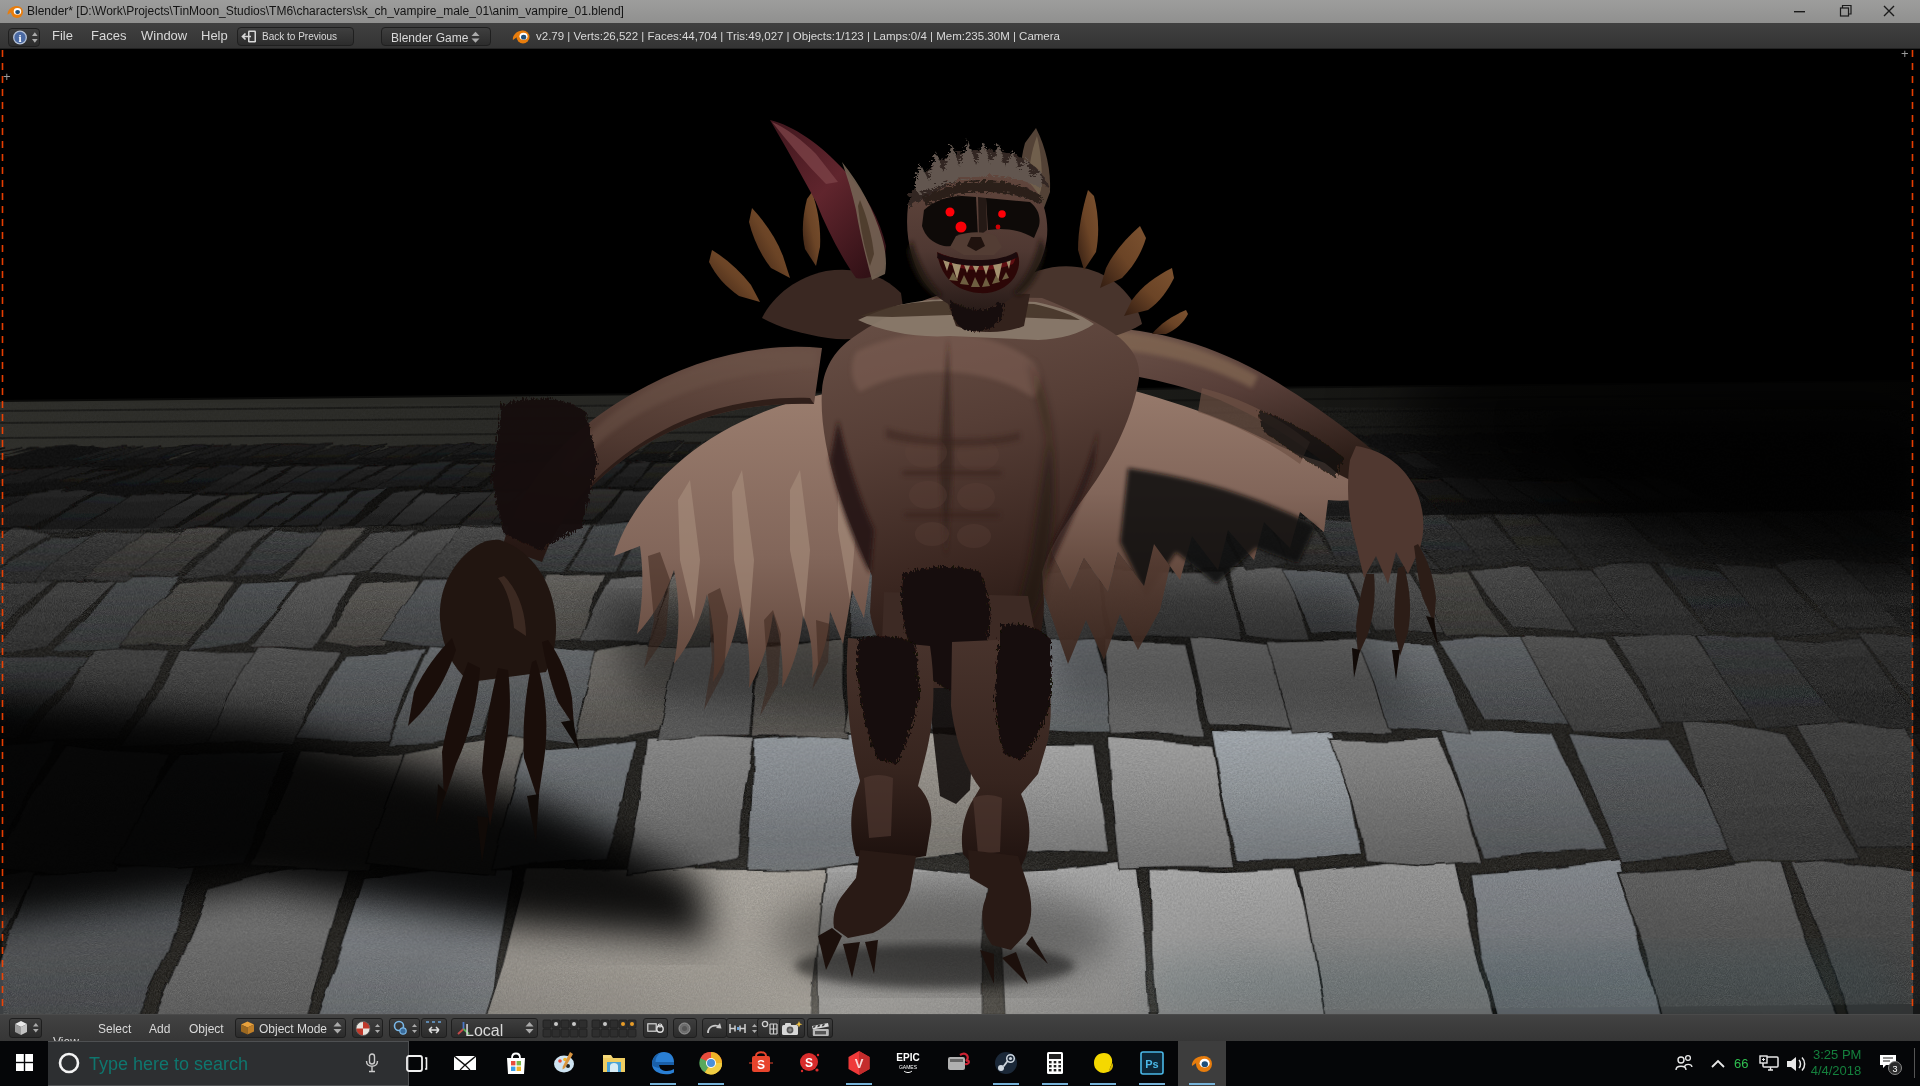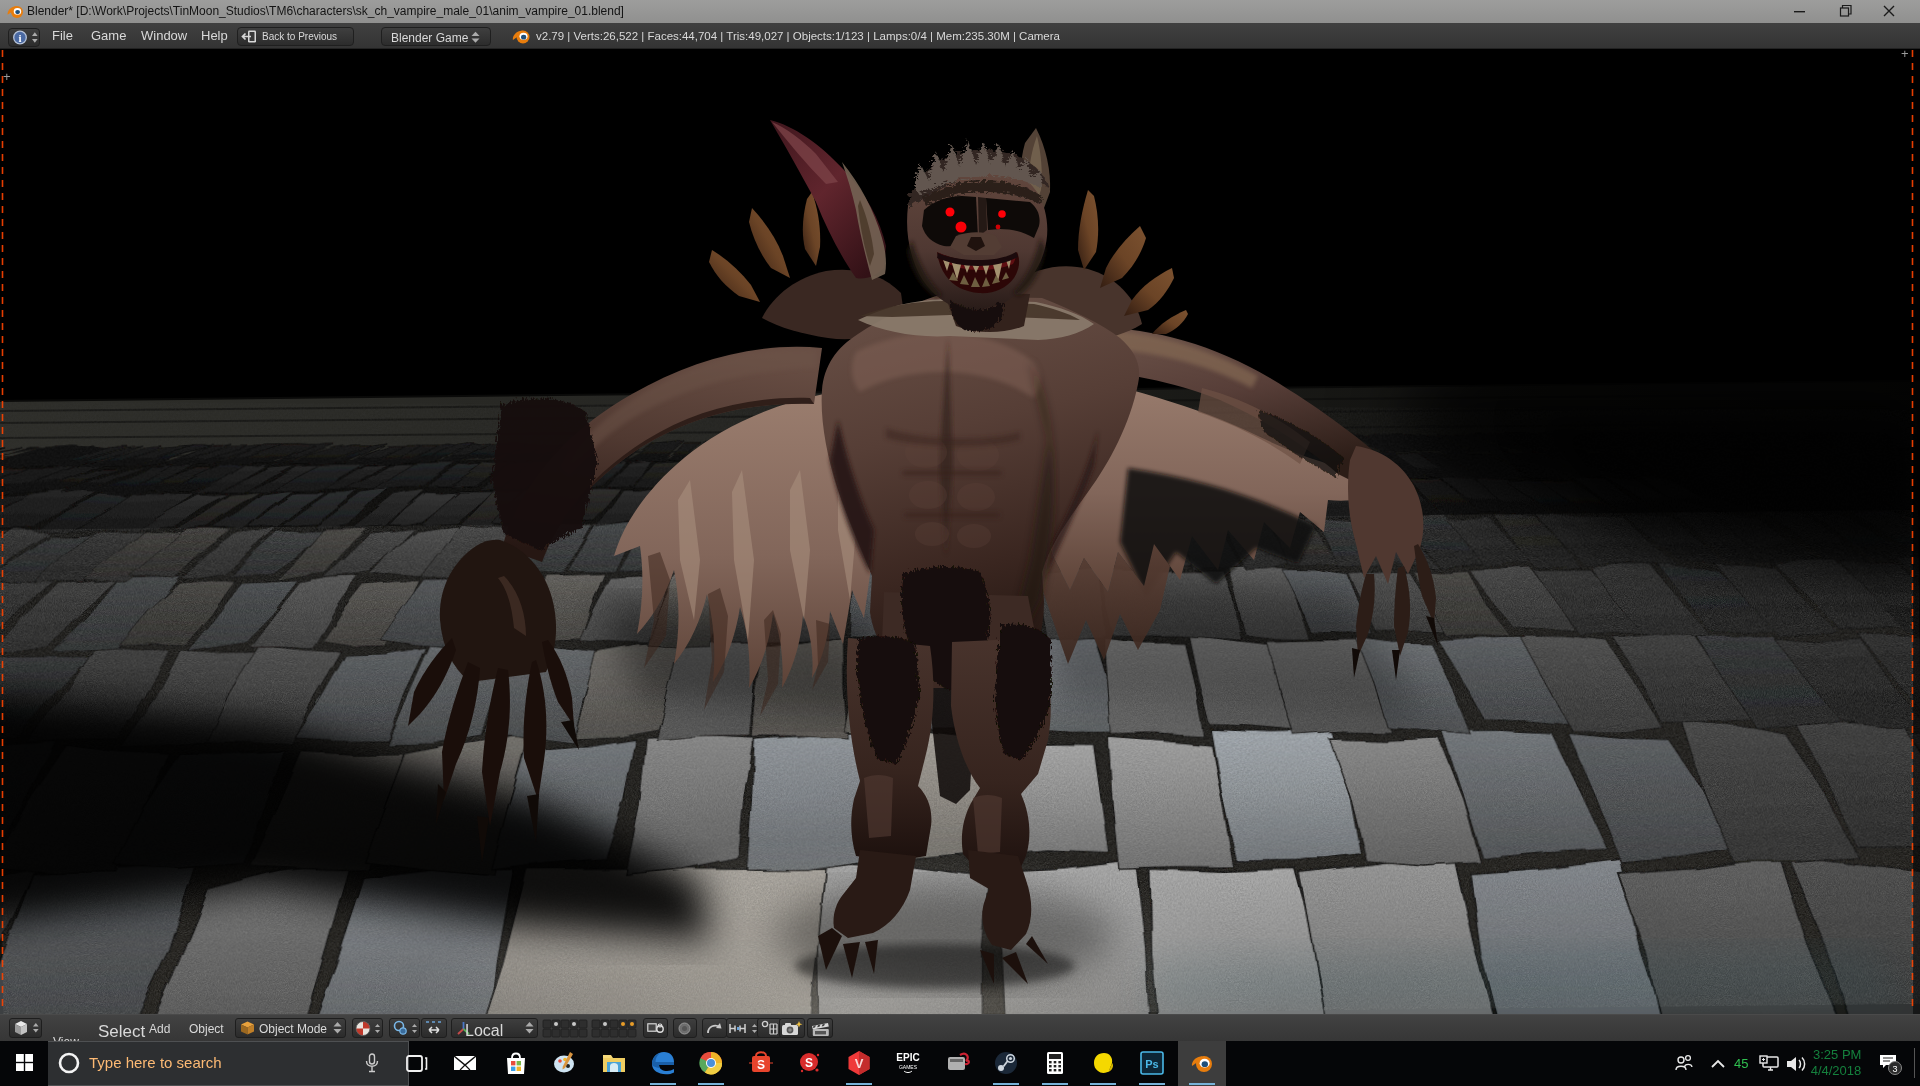--- a/index.html
+++ b/index.html
@@ -4,21 +4,21 @@
 html,body{width:1920px;height:1086px;overflow:hidden;background:#000;font-family:"Liberation Sans",sans-serif}
 .titlebar{position:absolute;left:0;top:0;width:1920px;height:25px;background:linear-gradient(#9d9d9c,#8f8f8e);color:#141414;font-size:13px}
 .titlebar .ttxt{position:absolute;left:27px;top:4px;letter-spacing:0px;font-size:12px}
 .menubar{position:absolute;left:0;top:23px;width:1920px;height:26px;background:linear-gradient(#404040,#343434);border-bottom:1px solid #222;color:#d8d8d8;font-size:13px}
 .mitem{position:absolute;top:5px;color:#d9d9d9}
 .btn{position:absolute;background:linear-gradient(#3f3f3f,#2c2c2c);border:1px solid #1f1f1f;border-radius:4px;color:#dcdcdc}
 .hdr{position:absolute;left:0;top:1014px;width:1920px;height:27px;background:linear-gradient(#424242,#363636);border-top:1px solid #4a4a4a;color:#d8d8d8;font-size:13px}
 .hbtn{position:absolute;background:linear-gradient(#3e3e3e,#2b2b2b);border:1px solid #1e1e1e;border-radius:3px}
 .taskbar{position:absolute;left:0;top:1041px;width:1920px;height:45px;background:#050608}
 .searchbox{position:absolute;left:48px;top:0;width:361px;height:45px;background:#2d2f31;border:1px solid #4e5052;border-left:none}
-.sbtxt{position:absolute;left:44px;top:13px;color:#fdba74;font-size:15px}
+.sbtxt{position:absolute;left:44px;top:13px;color:#0f766e;font-size:18px}
 .uline{position:absolute;top:42px;height:2px;background:#76b2d8}
 .trtxt{position:absolute;color:#15803d;font-size:13px;text-align:center;line-height:15px;white-space:nowrap}
 svg{display:block}
 .vp{position:absolute;left:0;top:49px;width:1920px;height:965px;background:#000}
 </style></head><body>
 <div class="vp">
     <svg width="1920" height="965" viewBox="0 49 1920 965">
       <defs>
         <linearGradient id="gn15" x1="0" y1="0" x2="0" y2="1">
           <stop offset="0" stop-color="#989898"></stop>
@@ -909,21 +909,21 @@
   </div>
 <div class="menubar">
     <div class="btn" style="left:8px;top:5px;width:32px;height:19px"></div>
     <svg style="position:absolute;left:12px;top:7px" width="26" height="15" viewBox="0 0 26 15">
       <circle cx="8" cy="7.5" r="6.3" fill="#4a69a2" stroke="#b5c2d8" stroke-width="1.3"></circle>
       <text x="8" y="12" font-size="11" font-weight="bold" font-family="Liberation Serif,serif" fill="#fff" text-anchor="middle">i</text>
       <path d="M 20 6 L 22.8 2.2 L 25.6 6 Z" fill="#ababab"></path>
       <path d="M 20 9 L 22.8 12.8 L 25.6 9 Z" fill="#ababab"></path>
     </svg>
     <div class="mitem" style="left:52px">File</div>
-    <div class="mitem" style="left:91px">Game</div>
+    <div class="mitem" style="left:91px">Faces</div>
     <div class="mitem" style="left:141px">Window</div>
     <div class="mitem" style="left:201px">Help</div>
     <div class="btn" style="left:237px;top:4px;width:117px;height:19px"></div>
     <svg style="position:absolute;left:241px;top:6px" width="16" height="15" viewBox="0 0 16 15">
       <rect x="7" y="1.5" width="8" height="12" rx="1.2" fill="#d8d8d8"></rect>
       <rect x="8.5" y="3" width="5" height="9" rx="0.6" fill="#3a3a3a"></rect>
       <path d="M 10 7.5 L 1.5 7.5 M 4.5 4.5 L 1.5 7.5 L 4.5 10.5" stroke="#d8d8d8" stroke-width="1.7" fill="none"></path>
     </svg>
     <div class="mitem" style="left:262px;top:8px;font-size:10px">Back to Previous</div>
     <div class="btn" style="left:381px;top:4px;width:110px;height:19px"></div>
@@ -945,21 +945,21 @@
 <div class="hdr">
     <div class="hbtn" style="left:9px;top:3px;width:33px;height:20px"></div>
     <svg style="position:absolute;left:13px;top:5px" width="27" height="16" viewBox="0 0 27 16">
       <path d="M 8 1 L 14 4 L 8 7 L 2 4 Z" fill="#e8e8e8"></path>
       <path d="M 2 4 L 8 7 L 8 15 L 2 12 Z" fill="#9a9a9a"></path>
       <path d="M 14 4 L 8 7 L 8 15 L 14 12 Z" fill="#c2c2c2"></path>
       <path d="M 20 6.5 L 22.8 3 L 25.6 6.5 Z" fill="#ababab"></path>
       <path d="M 20 9 L 22.8 12.5 L 25.6 9 Z" fill="#ababab"></path>
     </svg>
     <div class="mitem" style="left:53px;top:20px;font-size:12px">View</div>
-    <div class="mitem" style="left:98px;top:7px;font-size:17px">Select</div>
+    <div class="mitem" style="left:98px;top:7px;font-size:12px">Select</div>
     <div class="mitem" style="left:149px;top:7px;font-size:12px">Add</div>
     <div class="mitem" style="left:189px;top:7px;font-size:12px">Object</div>
     <div class="hbtn" style="left:235px;top:3px;width:111px;height:20px"></div>
     <svg style="position:absolute;left:240px;top:6px" width="15" height="14" viewBox="0 0 15 14">
       <path d="M 7.5 0.5 L 14 3.5 L 7.5 6.5 L 1 3.5 Z" fill="#e8a13c"></path>
       <path d="M 1 3.5 L 7.5 6.5 L 7.5 13.5 L 1 10.5 Z" fill="#9c6820"></path>
       <path d="M 14 3.5 L 7.5 6.5 L 7.5 13.5 L 14 10.5 Z" fill="#c07f28"></path>
     </svg>
     <div class="mitem" style="left:259px;top:7px;font-size:12px">Object Mode</div>
     <svg style="position:absolute;left:332px;top:6px" width="11" height="14" viewBox="0 0 11 14">
@@ -1213,21 +1213,21 @@
     <div class="uline" style="left:1189px;width:26px"></div>
     <svg style="position:absolute;left:1674px;top:12px" width="20" height="20" viewBox="0 0 20 20">
       <circle cx="7" cy="7" r="3" fill="none" stroke="#e8e8e8" stroke-width="1.4"></circle>
       <path d="M 2 17 C 2 12 12 12 12 17" fill="none" stroke="#e8e8e8" stroke-width="1.4"></path>
       <circle cx="14" cy="5" r="2.4" fill="none" stroke="#e8e8e8" stroke-width="1.3"></circle>
       <path d="M 10.5 14 C 11 10.5 17.5 10.5 18 14" fill="none" stroke="#e8e8e8" stroke-width="1.3"></path>
     </svg>
     <svg style="position:absolute;left:1710px;top:17px" width="16" height="12">
       <path d="M 2 9 L 8 3 L 14 9" fill="none" stroke="#e8e8e8" stroke-width="1.8"></path>
     </svg>
-    <div class="trtxt" style="left:1734px;top:15px;color:#30c050;font-size:13px">45</div>
+    <div class="trtxt" style="left:1734px;top:15px;color:#30c050;font-size:13px">66</div>
     <svg style="position:absolute;left:1758px;top:13px" width="22" height="20" viewBox="0 0 22 20">
       <rect x="5" y="3" width="15" height="10" rx="1" fill="none" stroke="#e8e8e8" stroke-width="1.5"></rect>
       <path d="M 10 16 L 15 16 M 12.5 13 L 12.5 16" stroke="#e8e8e8" stroke-width="1.4"></path>
       <rect x="2" y="2" width="7" height="7" fill="#0b0c0e" stroke="#e8e8e8" stroke-width="1.4"></rect>
       <path d="M 4 5.5 L 7 5.5 M 5.5 4 L 5.5 7" stroke="#e8e8e8" stroke-width="1"></path>
     </svg>
     <svg style="position:absolute;left:1785px;top:13px" width="22" height="20" viewBox="0 0 22 20">
       <path d="M 2 7 L 6 7 L 11 3 L 11 17 L 6 13 L 2 13 Z" fill="#e8e8e8"></path>
       <path d="M 14 6 C 16 8 16 12 14 14 M 17 3.5 C 20.5 7 20.5 13 17 16.5" fill="none" stroke="#e8e8e8" stroke-width="1.5"></path>
     </svg>

